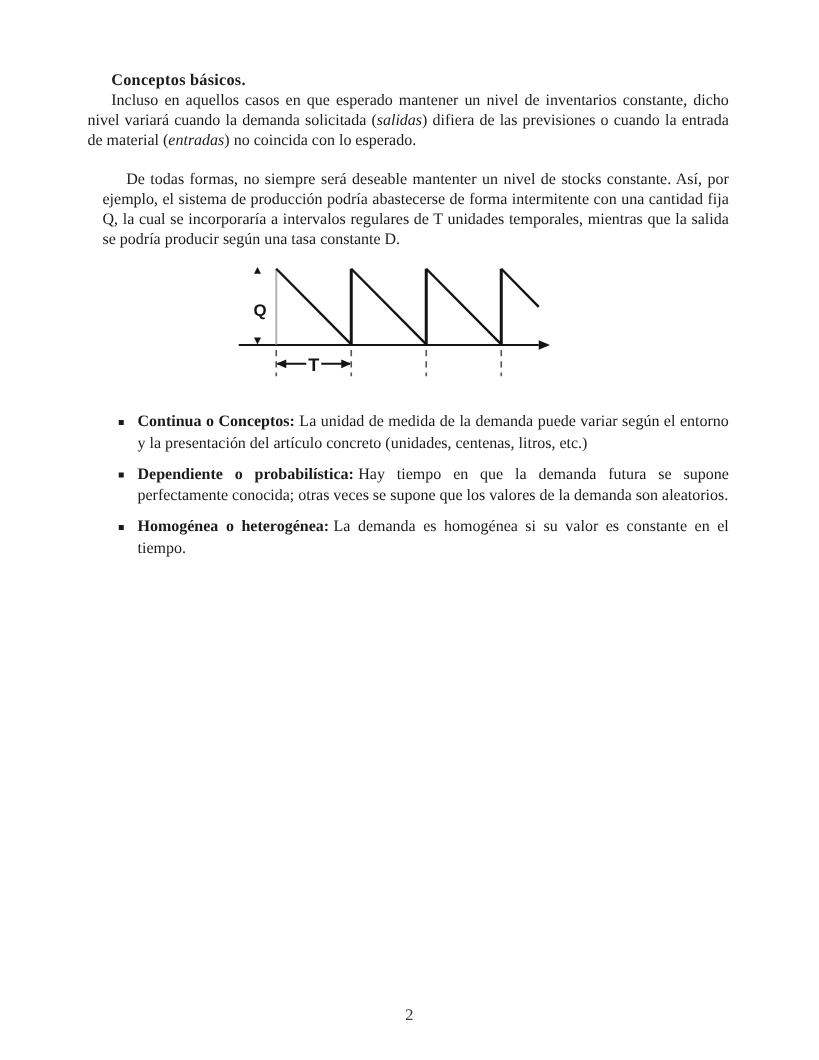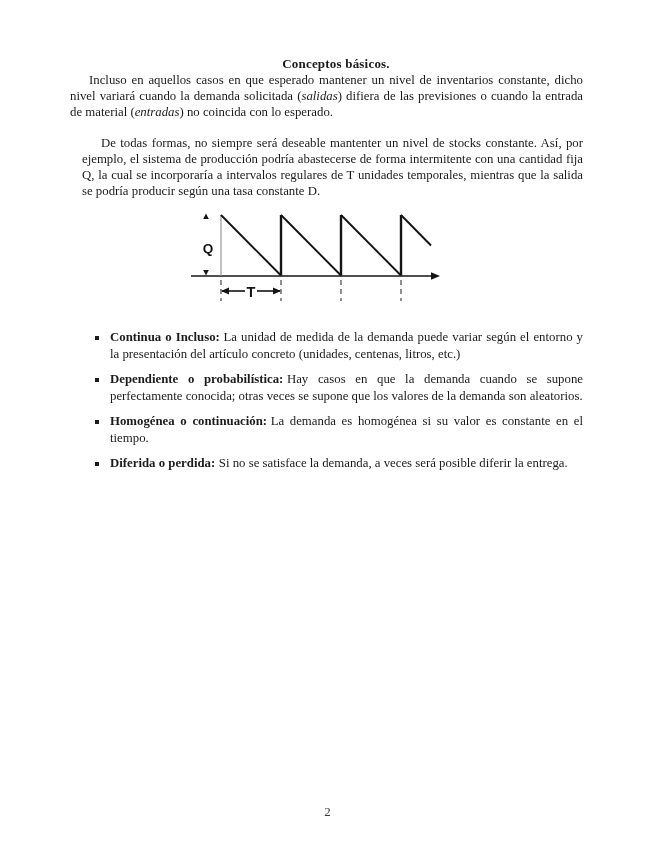--- a/index.html
+++ b/index.html
@@ -17,21 +17,20 @@
     left: 70px;
     top: 56px;
     width: 513px;
   }
   .heading {
     font-size: 13px;
     font-weight: bold;
     margin: 0 0 0 19px;
     line-height: 16px;
     letter-spacing: 0.2px;
-    text-align: center;
   }
   .para {
     font-size: 12.8px;
     line-height: 16px;
     margin: 0;
     text-align: justify;
   }
   .indent { text-indent: 19px; }
   .sp { margin-top: 15px; margin-left: 12px; }
   .para em { }
@@ -117,28 +116,25 @@
         <line class="stroke" x1="69" y1="83" x2="92" y2="83" stroke-width="1.6"></line>
         <polygon points="93,83 85,79.5 85,86.5" fill="#141414"></polygon>
         <text x="63" y="88.5" text-anchor="middle" font-size="14.5" font-weight="bold" fill="#141414">T</text>
       </svg>
     </div>
 
 
 
     <ul class="bullets">
       <li>
-        <span class="marker"></span><span class="term">Continua o Incluso:</span><span>La unidad de medida de la demanda puede variar según el entorno y la presentación del artículo concreto (unidades, centenas, litros, etc.)</span>
+        <span class="marker"></span><span class="term">Continua o Conceptos:</span><span>La unidad de medida de la demanda puede variar según el entorno y la presentación del artículo concreto (unidades, centenas, litros, etc.)</span>
       </li>
       <li>
-        <span class="marker"></span><span class="term">Dependiente o probabilística:</span><span>Hay casos en que la demanda cuando se supone perfectamente conocida; otras veces se supone que los valores de la demanda son aleatorios.</span>
+        <span class="marker"></span><span class="term">Dependiente o probabilística:</span><span>Hay tiempo en que la demanda futura se supone perfectamente conocida; otras veces se supone que los valores de la demanda son aleatorios.</span>
       </li>
       <li>
-        <span class="marker"></span><span class="term">Homogénea o continuación:</span><span>La demanda es homogénea si su valor es constante en el tiempo.</span>
-      </li>
-      <li>
-        <span class="marker"></span><span class="term">Diferida o perdida:</span><span>Si no se satisface la demanda, a veces será posible diferir la entrega.</span>
+        <span class="marker"></span><span class="term">Homogénea o heterogénea:</span><span>La demanda es homogénea si su valor es constante en el tiempo.</span>
       </li>
     </ul>
   </div>
 
   <div class="pageno">2</div>
 </div>
 
 </body></html>

